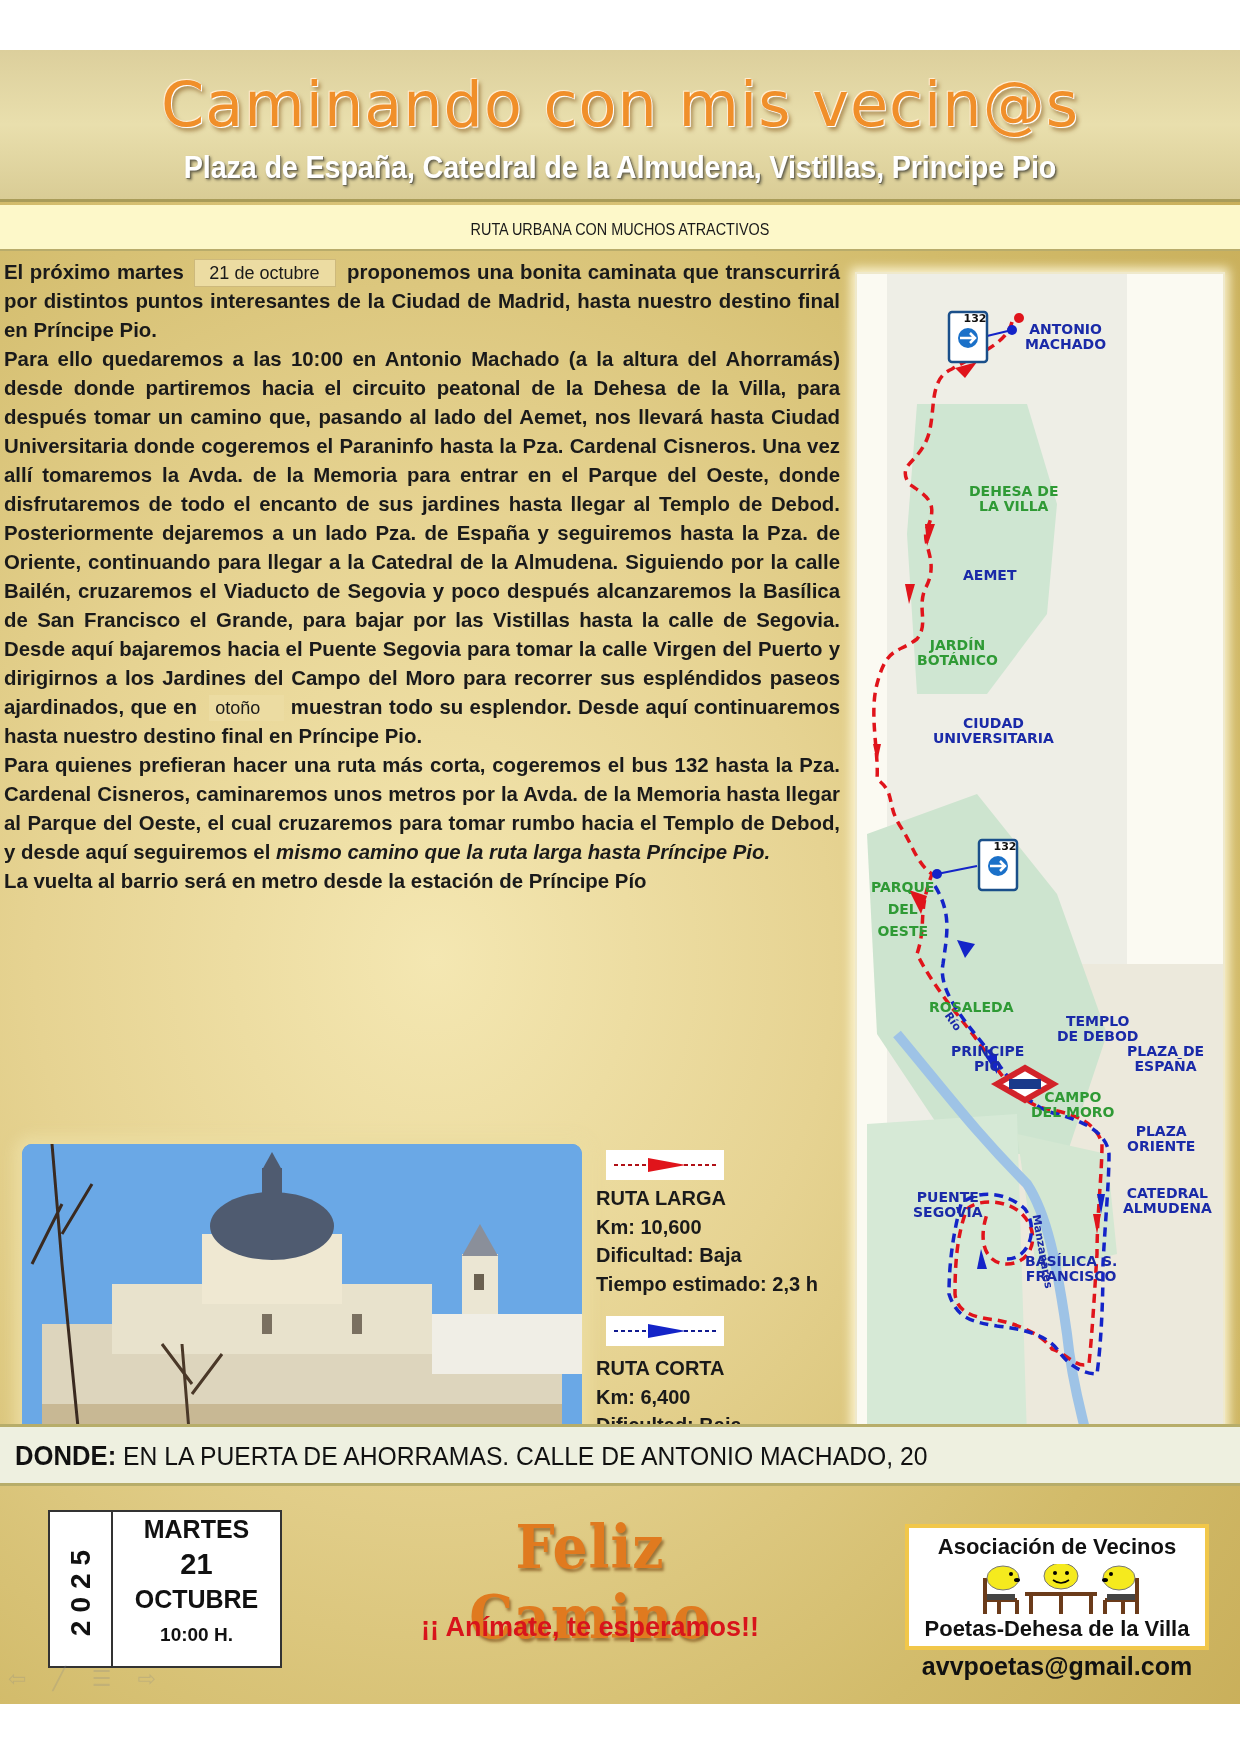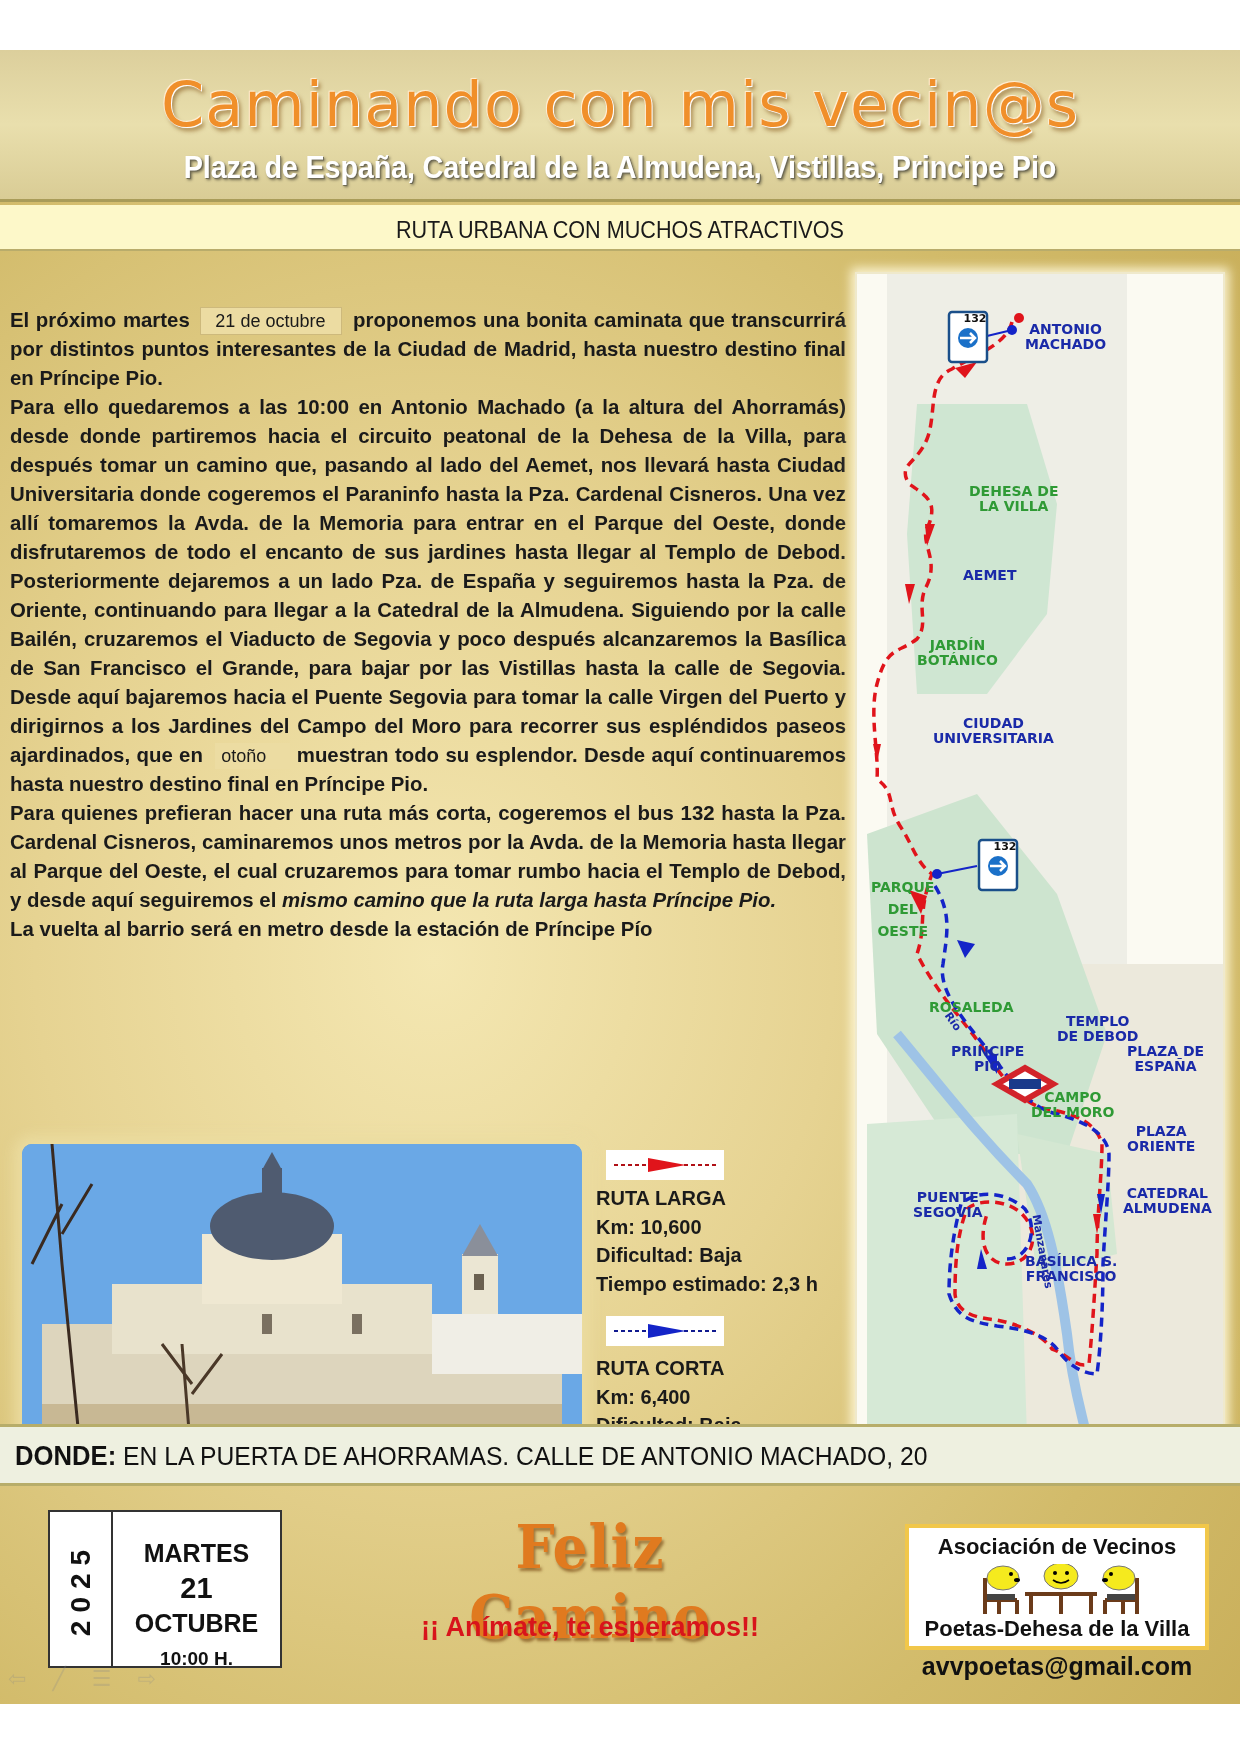--- a/index.html
+++ b/index.html
@@ -25,28 +25,28 @@
   .subtitle {
     position: absolute; left: 0; right: 0; top: 100px;
     font-family: "Liberation Sans Narrow", "Liberation Sans", sans-serif; font-weight: bold; font-size: 31px;
     color: #ffffff; letter-spacing: -0.2px;
     text-shadow: 1px 1px 0 #6e6a55, 2px 2px 3px rgba(0,0,0,0.5);
     transform: scaleX(0.93);
   }
   .tagline-band {
     position: absolute; left: 0; top: 155px; width: 1240px; height: 46px;
     background: #fdf8c9; border-bottom: 2px solid #b9ac6b;
-    text-align: center; font-size: 24px; line-height: 50px; color: #1a1a1a; text-decoration: underline;
+    text-align: center; font-size: 16px; line-height: 50px; color: #1a1a1a; text-decoration: underline;
   }
   .tagline-band span { display: inline-block; transform: scaleX(0.9); }
 
   .body-text {
-    position: absolute; left: 10px; top: 208px; width: 836px;
+    position: absolute; left: 4px; top: 208px; width: 836px;
     font-family: "Liberation Sans", sans-serif; font-weight: bold; font-size: 20.4px;
-    line-height: 29px; color: #1a1a1a; text-align: justify; margin-top: 48px;
+    line-height: 29px; color: #1a1a1a; text-align: justify;
   }
   .body-text p { margin: 0; }
   .inline-box {
     display: inline-block; background: #ecdca2; border: 1px solid #cdb97c;
     font-weight: normal; font-size: 18px; padding: 0 16px 0 14px; line-height: 26px; margin: 0 4px;
   }
   .otono-box {
     display: inline-block; background: #ecdca2; font-weight: normal; font-size: 18px;
     padding: 0 24px 0 6px; margin-left: 6px; line-height: 26px;
   }
@@ -98,21 +98,21 @@
     position: absolute; left: 48px; top: 1510px; width: 234px; height: 158px;
     background: #fff; border: 2px solid #333; display: flex;
   }
   .date-year {
     width: 63px; border-right: 2px solid #333; position: relative;
   }
   .date-year span {
     position: absolute; left: 50%; top: 50%; transform: translate(-50%,-50%) rotate(-90deg);
     font-weight: bold; font-size: 28px; letter-spacing: 8px; white-space: nowrap; color: #111;
   }
-  .date-detail { flex: 1; text-align: center; color: #111; font-weight: bold; padding-top: 24px; }
+  .date-detail { flex: 1; text-align: center; color: #111; font-weight: bold; padding-top: 0; }
   .date-detail div { line-height: 35px; }
   .d-day { font-size: 25px; }
   .d-num { font-size: 29px; }
   .d-month { font-size: 25px; }
   .d-time { font-size: 19px; }
 
   .feliz {
     position: absolute; left: 370px; top: 1512px; width: 440px; text-align: center;
     font-family: "DejaVu Serif", serif; font-weight: bold; font-size: 60px; color: #e07a1f;
     text-shadow: 2px 3px 3px rgba(110,60,10,0.6); letter-spacing: 1px;

